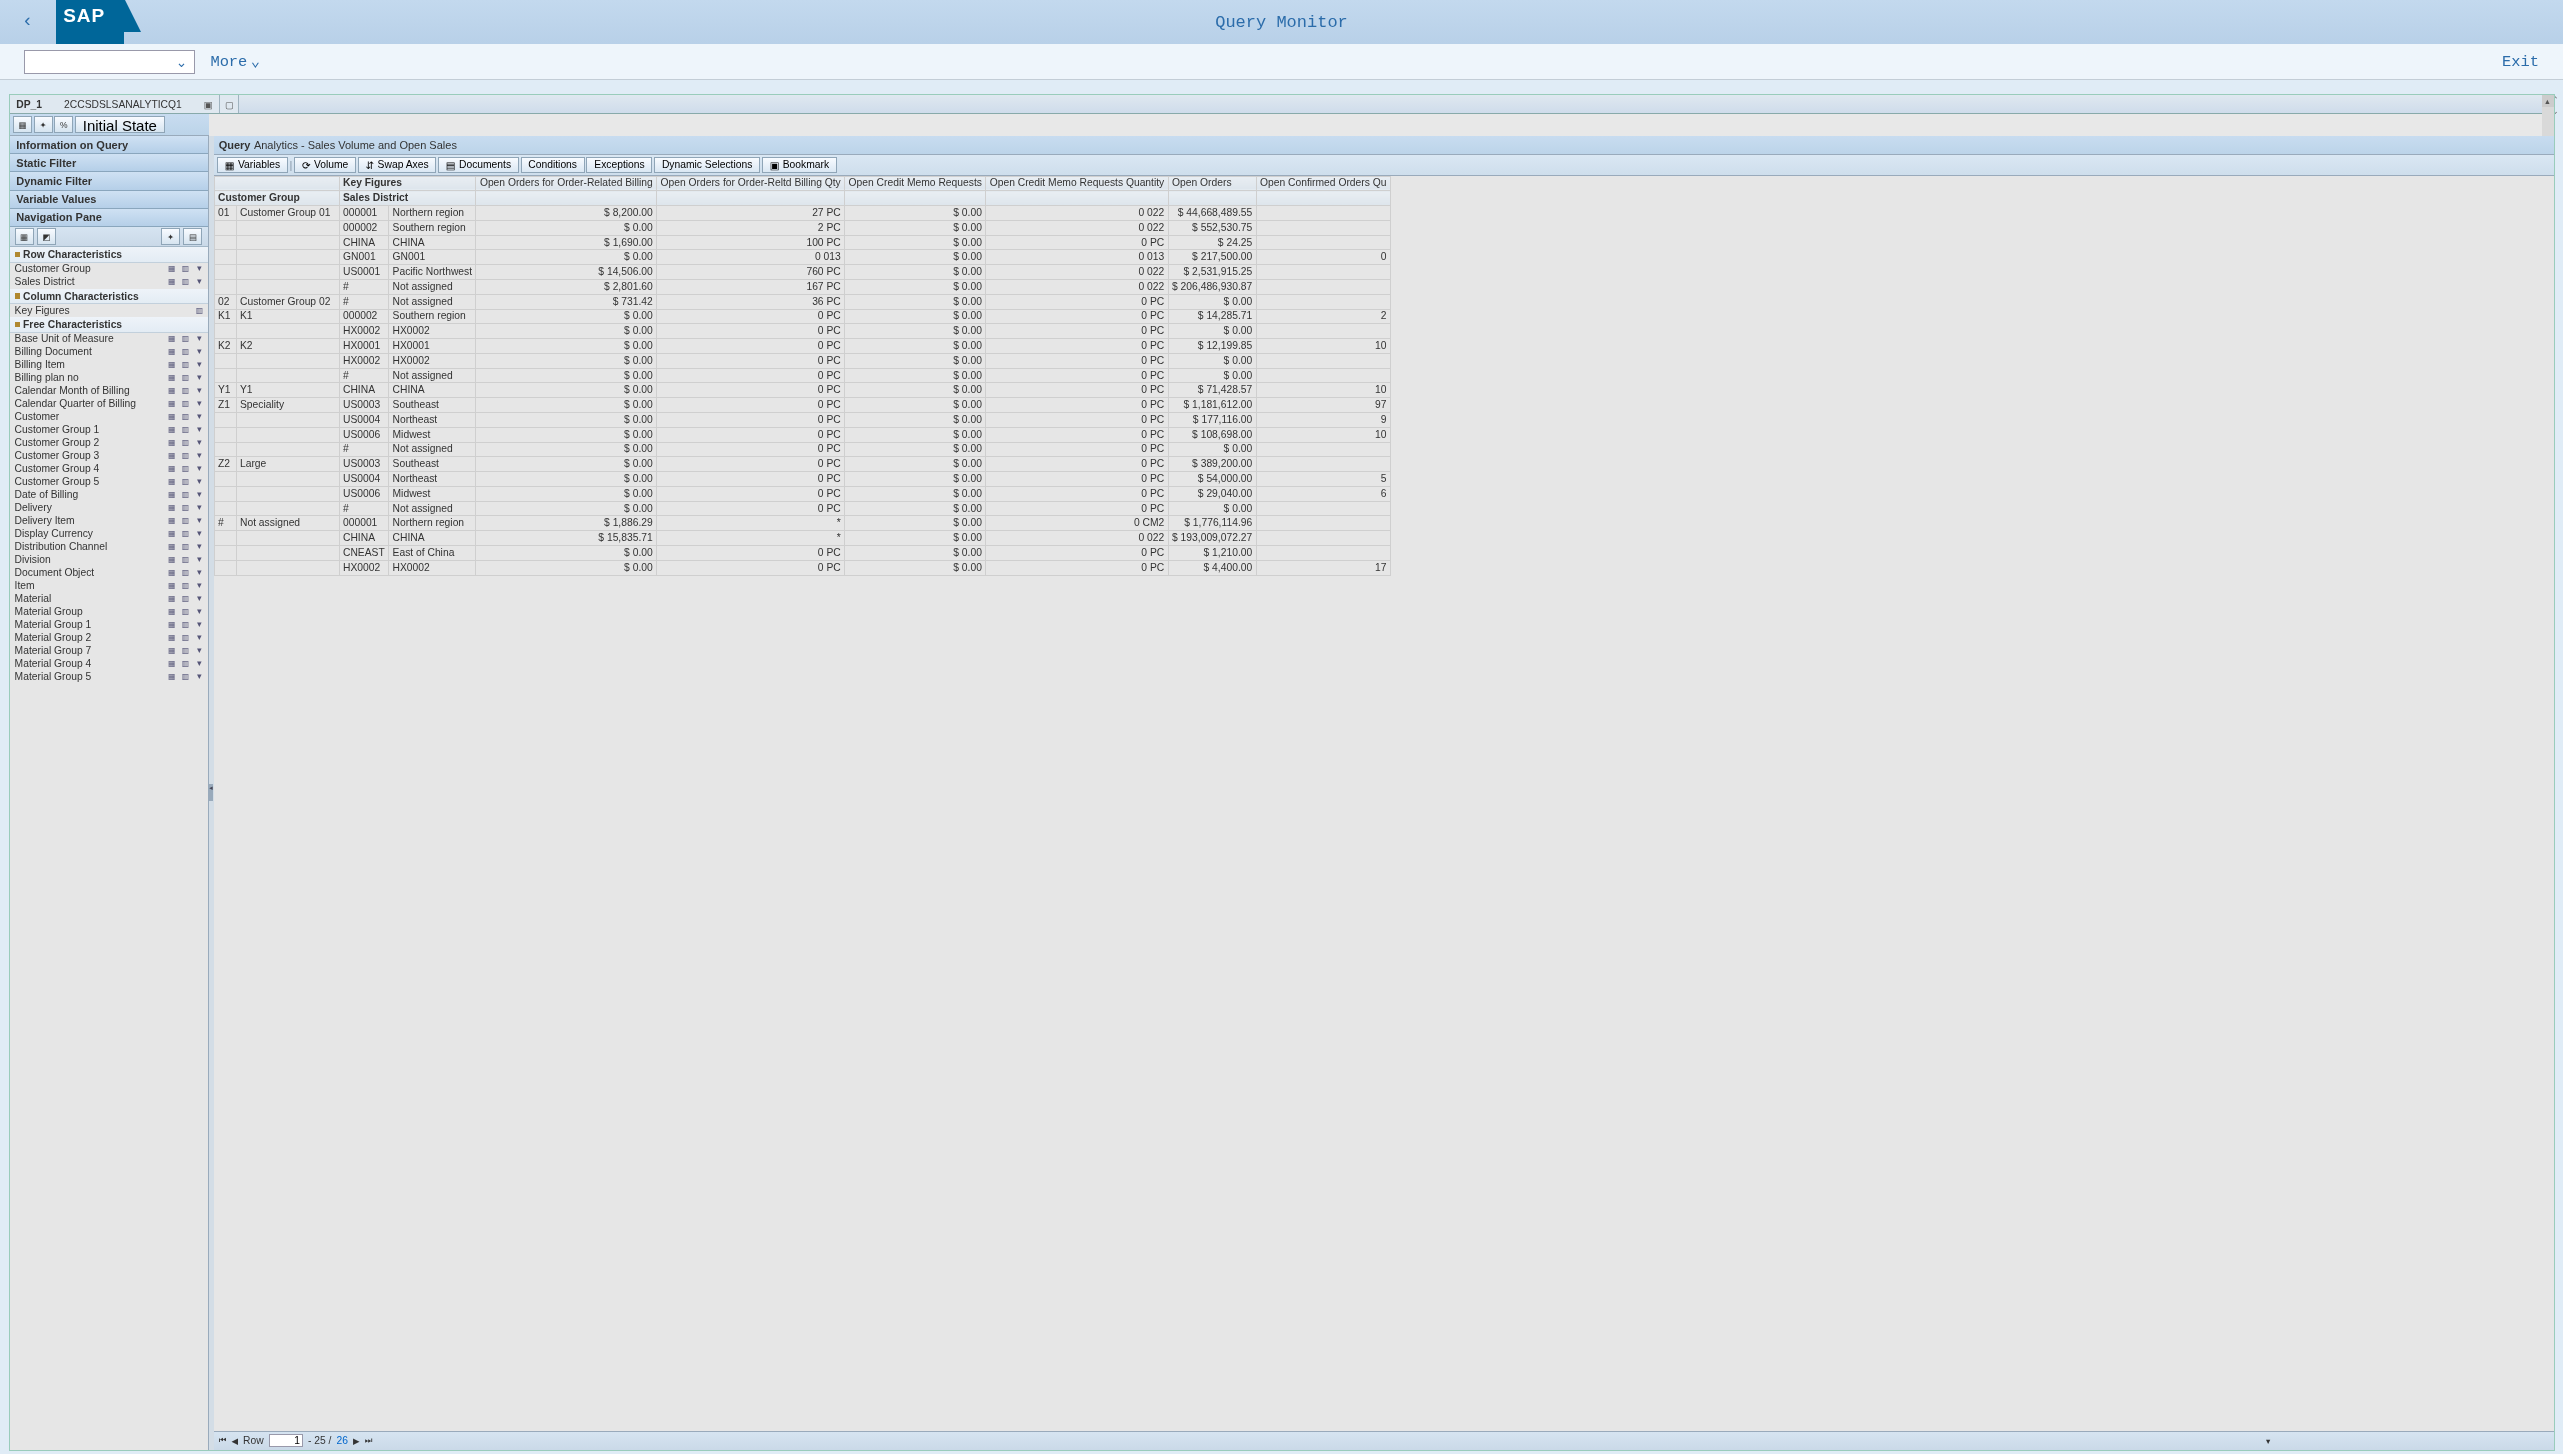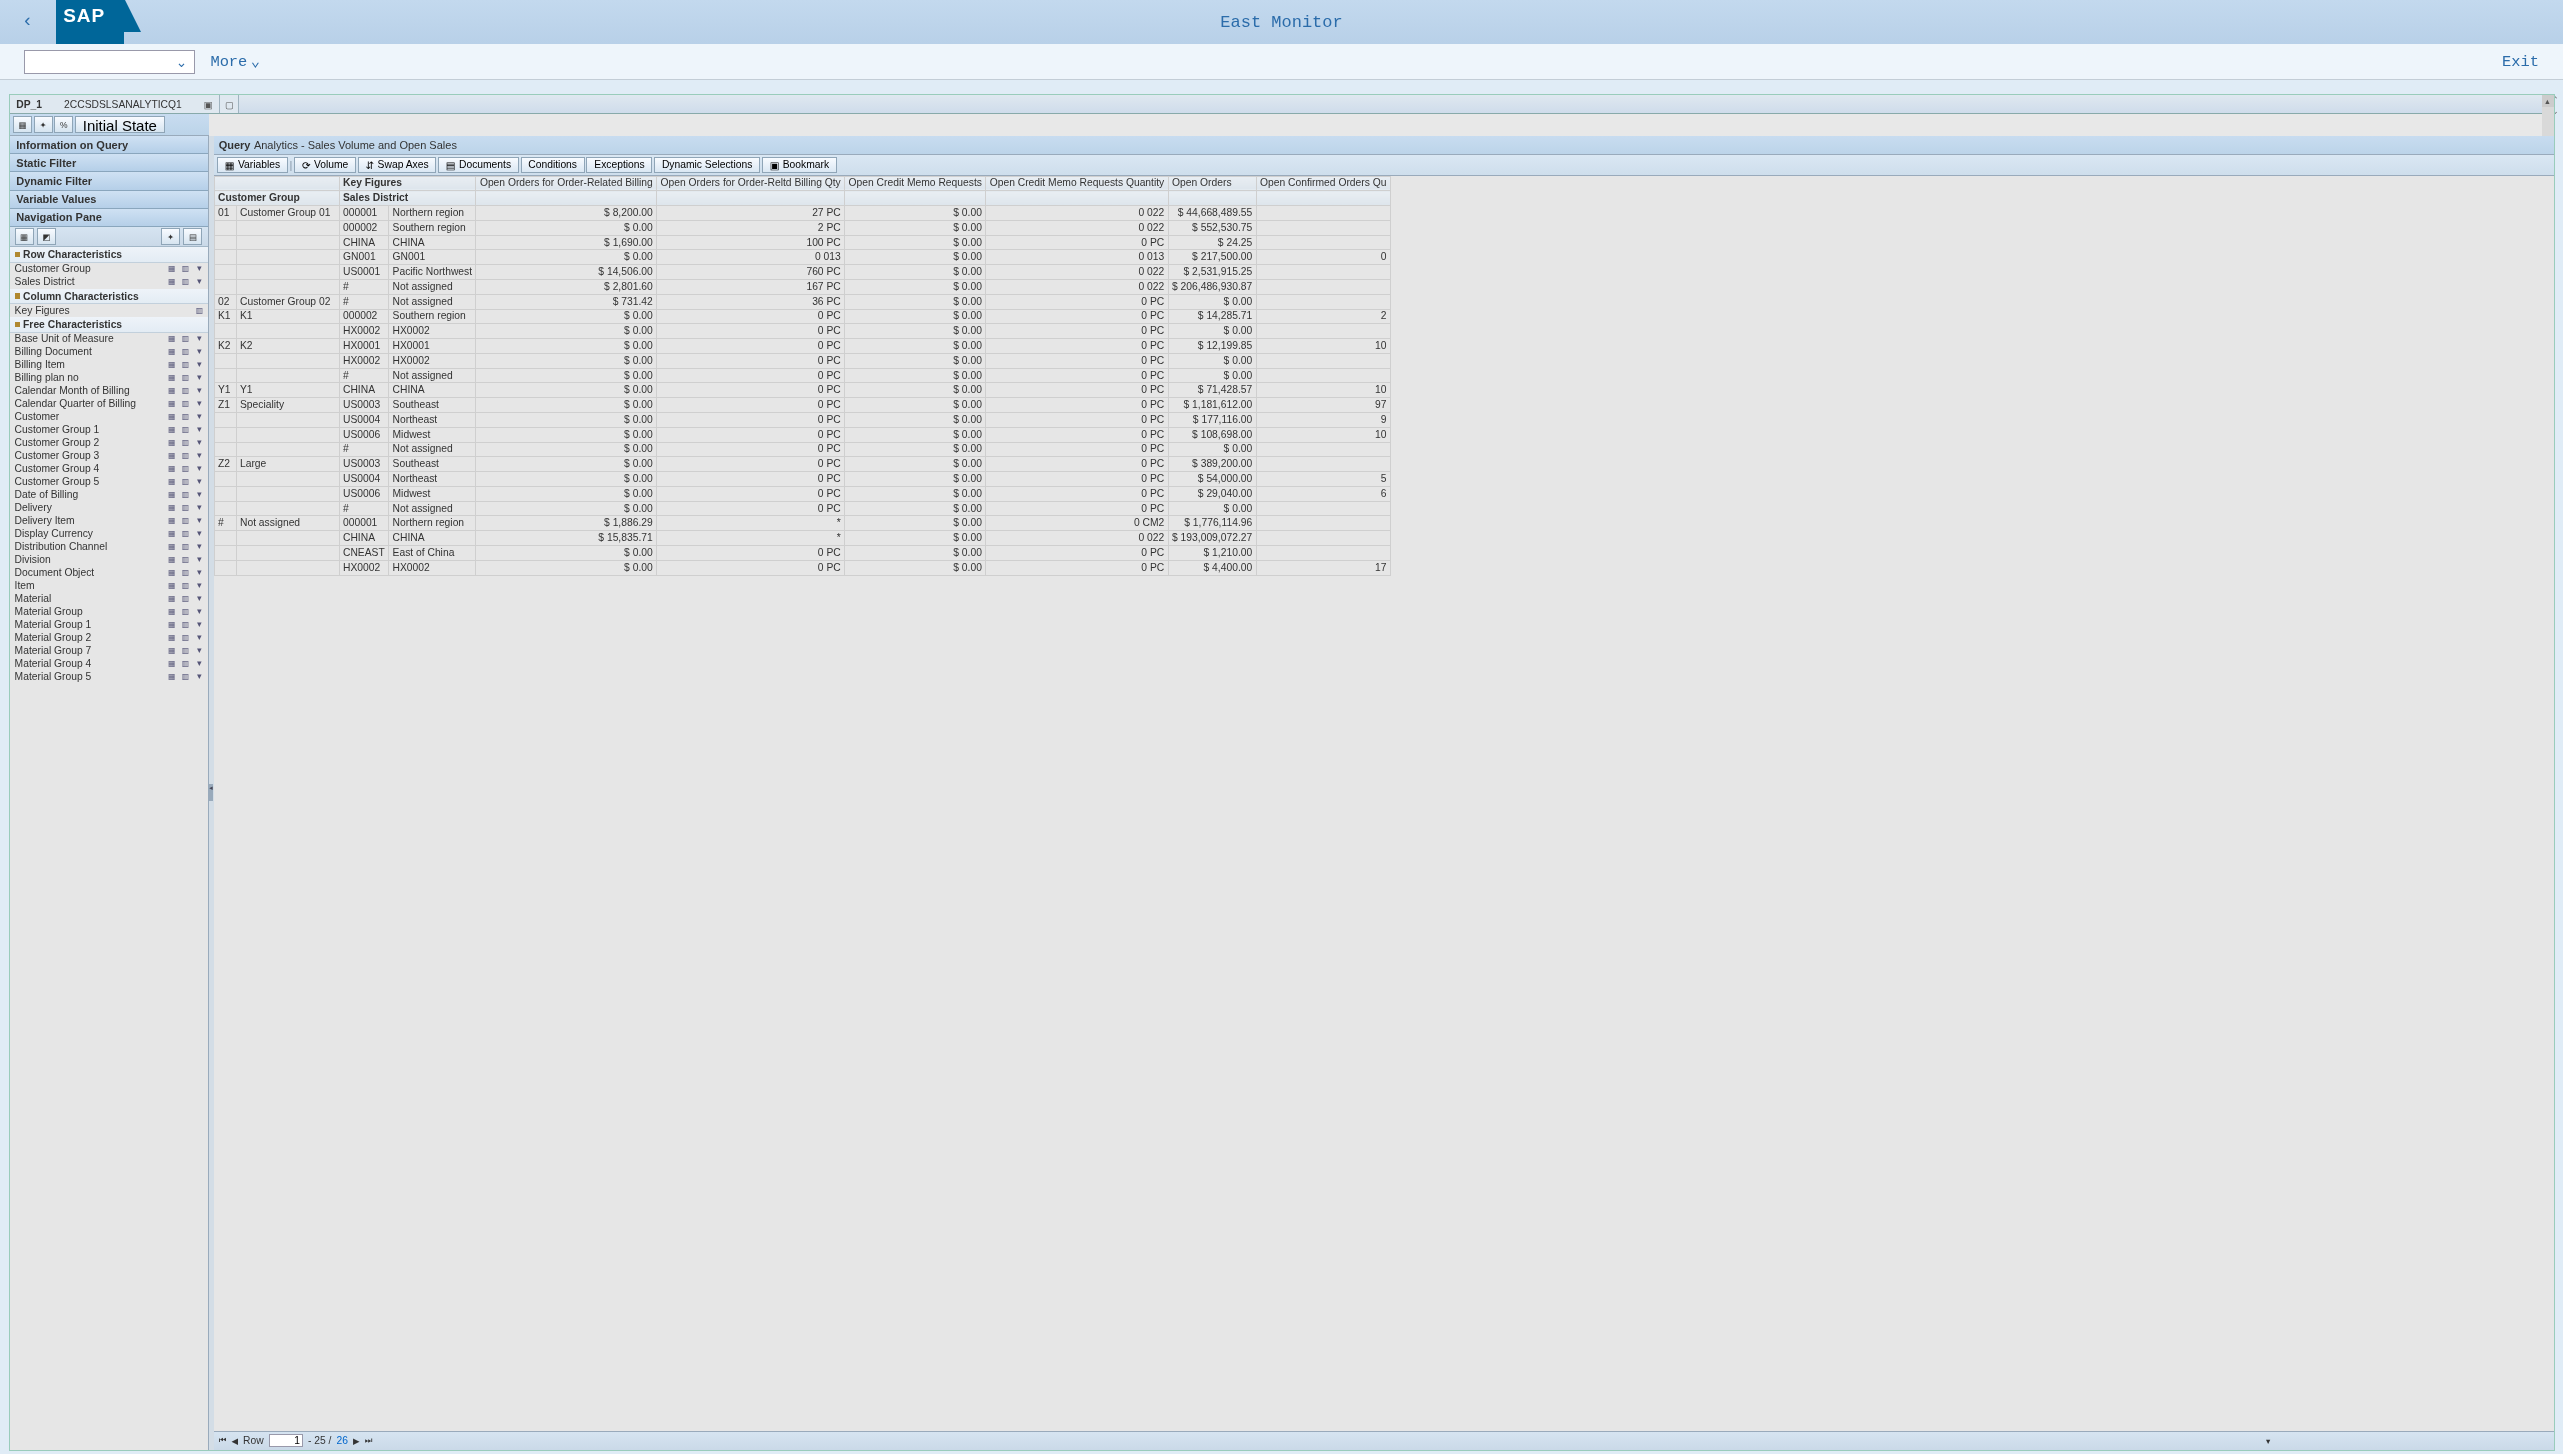--- a/index.html
+++ b/index.html
@@ -54,21 +54,21 @@
   .right-scroll-strip{ position:absolute; right:0; top:0; bottom:0; width:12px; background:#d9d9d9;}
   .right-scroll-strip .up, .right-scroll-strip .dn{ height:12px; background:#ccc; text-align:center; font-size:8.5px; line-height:12px; color:#555; cursor:pointer;}
   .right-scroll-strip .dn{ position:absolute; bottom:0; width:100%;}
 </style>
 </head>
 <body>
 
 <div class="header-bar">
   <div class="back-btn">‹</div>
   <div class="sap-logo"><span>SAP</span></div>
-  <div class="app-title">East Monitor</div>
+  <div class="app-title">Query Monitor</div>
 </div>
 
 <div class="toolbar-row">
   <div class="combo">
       <span class="chev">⌄</span>
     </div>
   <div class="more-link">
       <span>More</span>
       <span>⌄</span>
     </div>

